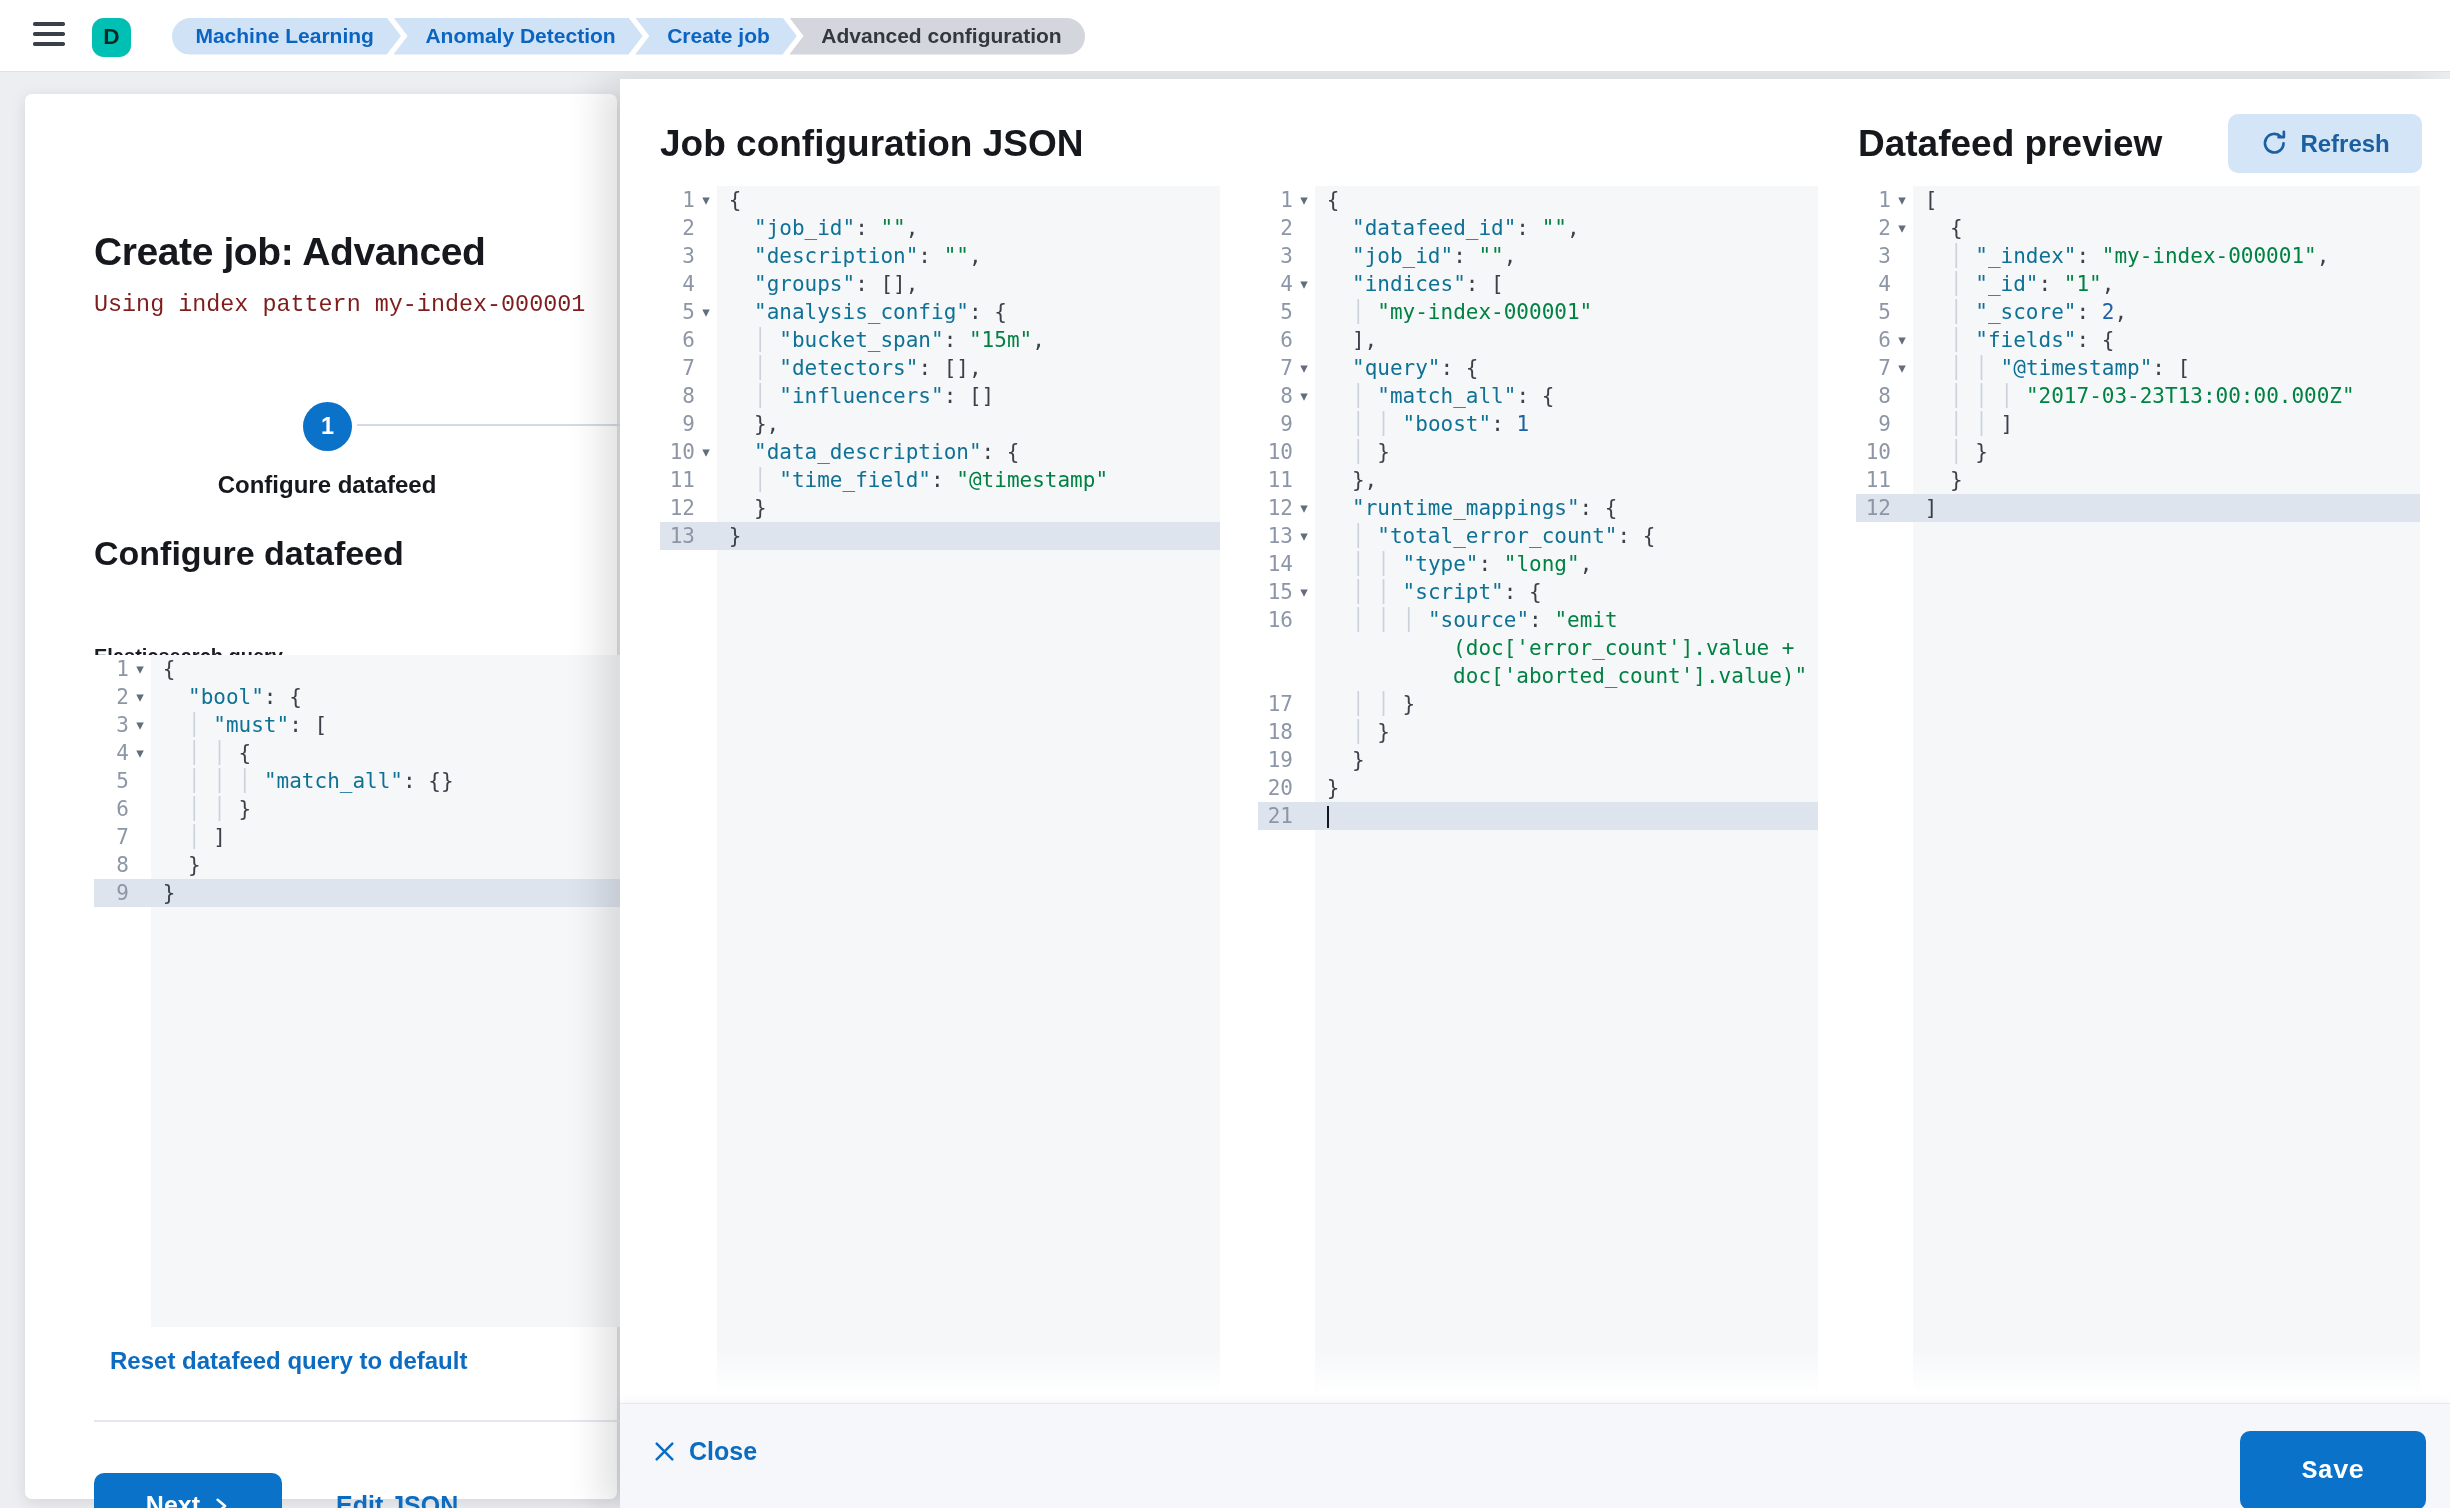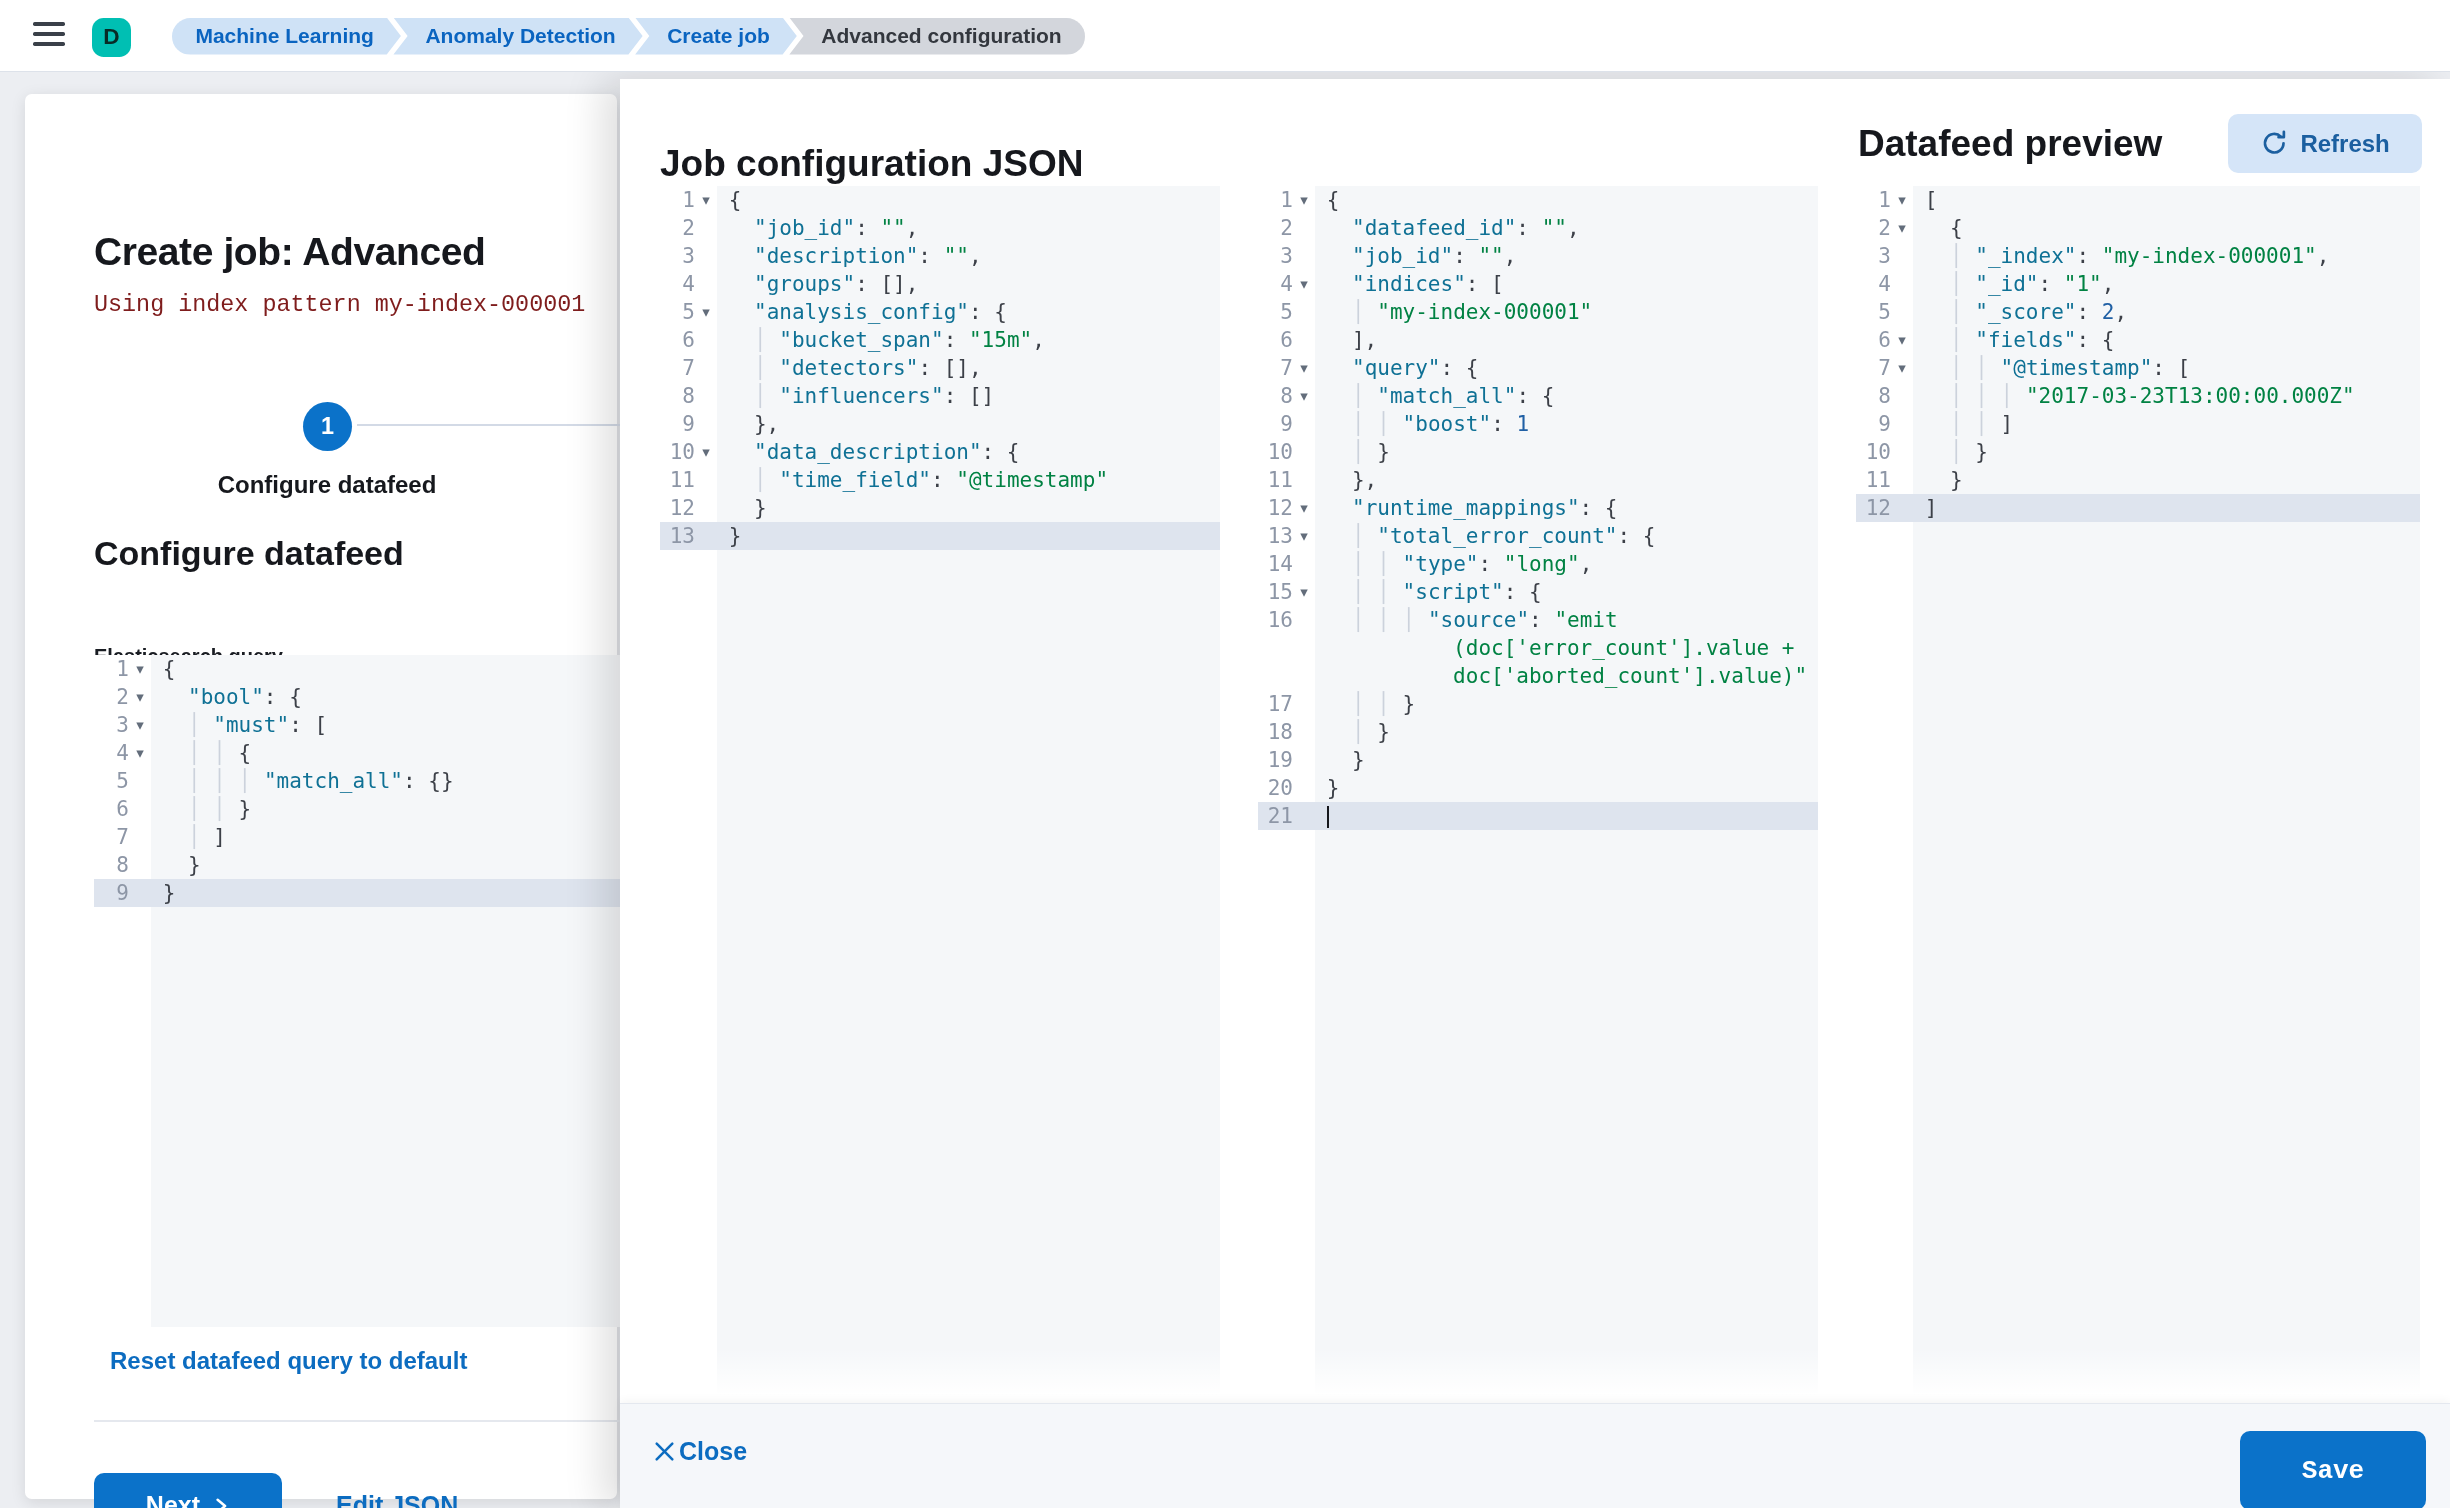--- a/index.html
+++ b/index.html
@@ -29,21 +29,21 @@
   .reset { position:absolute; left:85px; top:1253px; font-size:24px; font-weight:700; color:#0c6cc0; cursor:pointer; }
   .divider { position:absolute; left:69px; top:1326px; width:548px; height:1.7px; background:#e5e8ee; }
   .btn-next { position:absolute; left:69px; top:1379px; width:188px; height:65px; border:none; border-radius:10px; background:#0b72c9; color:#fff; font-size:25px; font-weight:600; font-family:inherit; display:flex; align-items:center; justify-content:center; gap:13.4px; cursor:pointer; }
   .editjson { position:absolute; left:311px; top:1397px; font-size:25px; font-weight:600; color:#0c6cc0; cursor:pointer; }
 
   
   .flyout { position:absolute; left:620px; top:79px; width:1830px; height:1430px; background:#fff; box-shadow:-18.4px 0 37px rgba(0,0,0,.13); z-index:20; }
   .fly-title { position:absolute; top:44px; font-size:37px; font-weight:700; color:#16181d; white-space:nowrap; }
   .btn-refresh { position:absolute; left:1608px; top:35px; width:194px; height:59px; border:none; border-radius:10px; background:#d5e5f8; color:#1b5fa0; font-size:24px; font-weight:600; font-family:inherit; display:flex; align-items:center; justify-content:center; gap:11.7px; cursor:pointer; }
   .footer { position:absolute; left:0; bottom:0; width:1830px; height:106px; background:#f5f7fa; border-top:0.8px solid #e4e8ef; box-shadow:0 -3.3px 8.4px rgba(0,0,0,.04); }
-  .close { position:absolute; left:32px; top:15px; height:64px; display:flex; align-items:center; gap:2px; color:#0c6cc0; font-size:25px; font-weight:600; cursor:pointer; }
+  .close { position:absolute; left:32px; top:15px; height:64px; display:flex; align-items:center; gap:12px; color:#0c6cc0; font-size:25px; font-weight:600; cursor:pointer; }
   .btn-save { position:absolute; right:24px; top:27px; width:186px; height:79px; border:none; border-radius:10px; background:#0b72c9; color:#fff; font-size:26px; font-weight:600; font-family:Liberation Mono, monospace; cursor:pointer; }
 
   
   .editor { position:absolute; overflow:hidden; font-family:"DejaVu Sans Mono","Liberation Mono",monospace; font-size:21px;
             background:linear-gradient(to right, #ffffff 57px, #f5f7f9 57px); cursor:text; }
   .editor.fade::after { content:""; position:absolute; left:0; bottom:0; width:100%; height:47px; background:linear-gradient(to bottom, rgba(255,255,255,0), #ffffff); pointer-events:none; }
   .crow { display:flex; height:28px; line-height:28px; white-space:pre; }
   .crow.hl { background:#dee4ee; }
   .ln { flex:none; width:57px; display:inline-flex; justify-content:flex-end; align-items:center; color:#8d96a6; }
   .ln .num { text-align:right; }
@@ -107,21 +107,21 @@
   <button class="btn-next">
     <span>Next</span>
     <svg width="16.7" height="20" viewBox="0 0 12 16">
       <polyline points="3,3 9,8 3,13" fill="none" stroke="#ffffff" stroke-width="2" stroke-linecap="round" stroke-linejoin="round"></polyline>
     </svg>
   </button>
   <a class="editjson">Edit JSON</a>
 </section>
 
 <aside class="flyout">
-  <h2 class="fly-title" style="left:40px;margin-top:20px;">Job configuration JSON</h2>
+  <h2 class="fly-title" style="left:40px;">Job configuration JSON</h2>
   <h2 class="fly-title" style="left:1238px;">Datafeed preview</h2>
 
   <button class="btn-refresh">
     <svg width="28.5" height="28.5" viewBox="0 0 16 16">
       <path d="M13.2 8a5.2 5.2 0 1 1-1.5-3.7" fill="none" stroke="#1b5fa0" stroke-width="1.5" stroke-linecap="round"></path>
       <polyline points="13.4,1.6 13.4,4.6 10.4,4.6" fill="none" stroke="#1b5fa0" stroke-width="1.5" stroke-linecap="round" stroke-linejoin="round"></polyline>
     </svg>
     <span>Refresh</span>
   </button>
 

